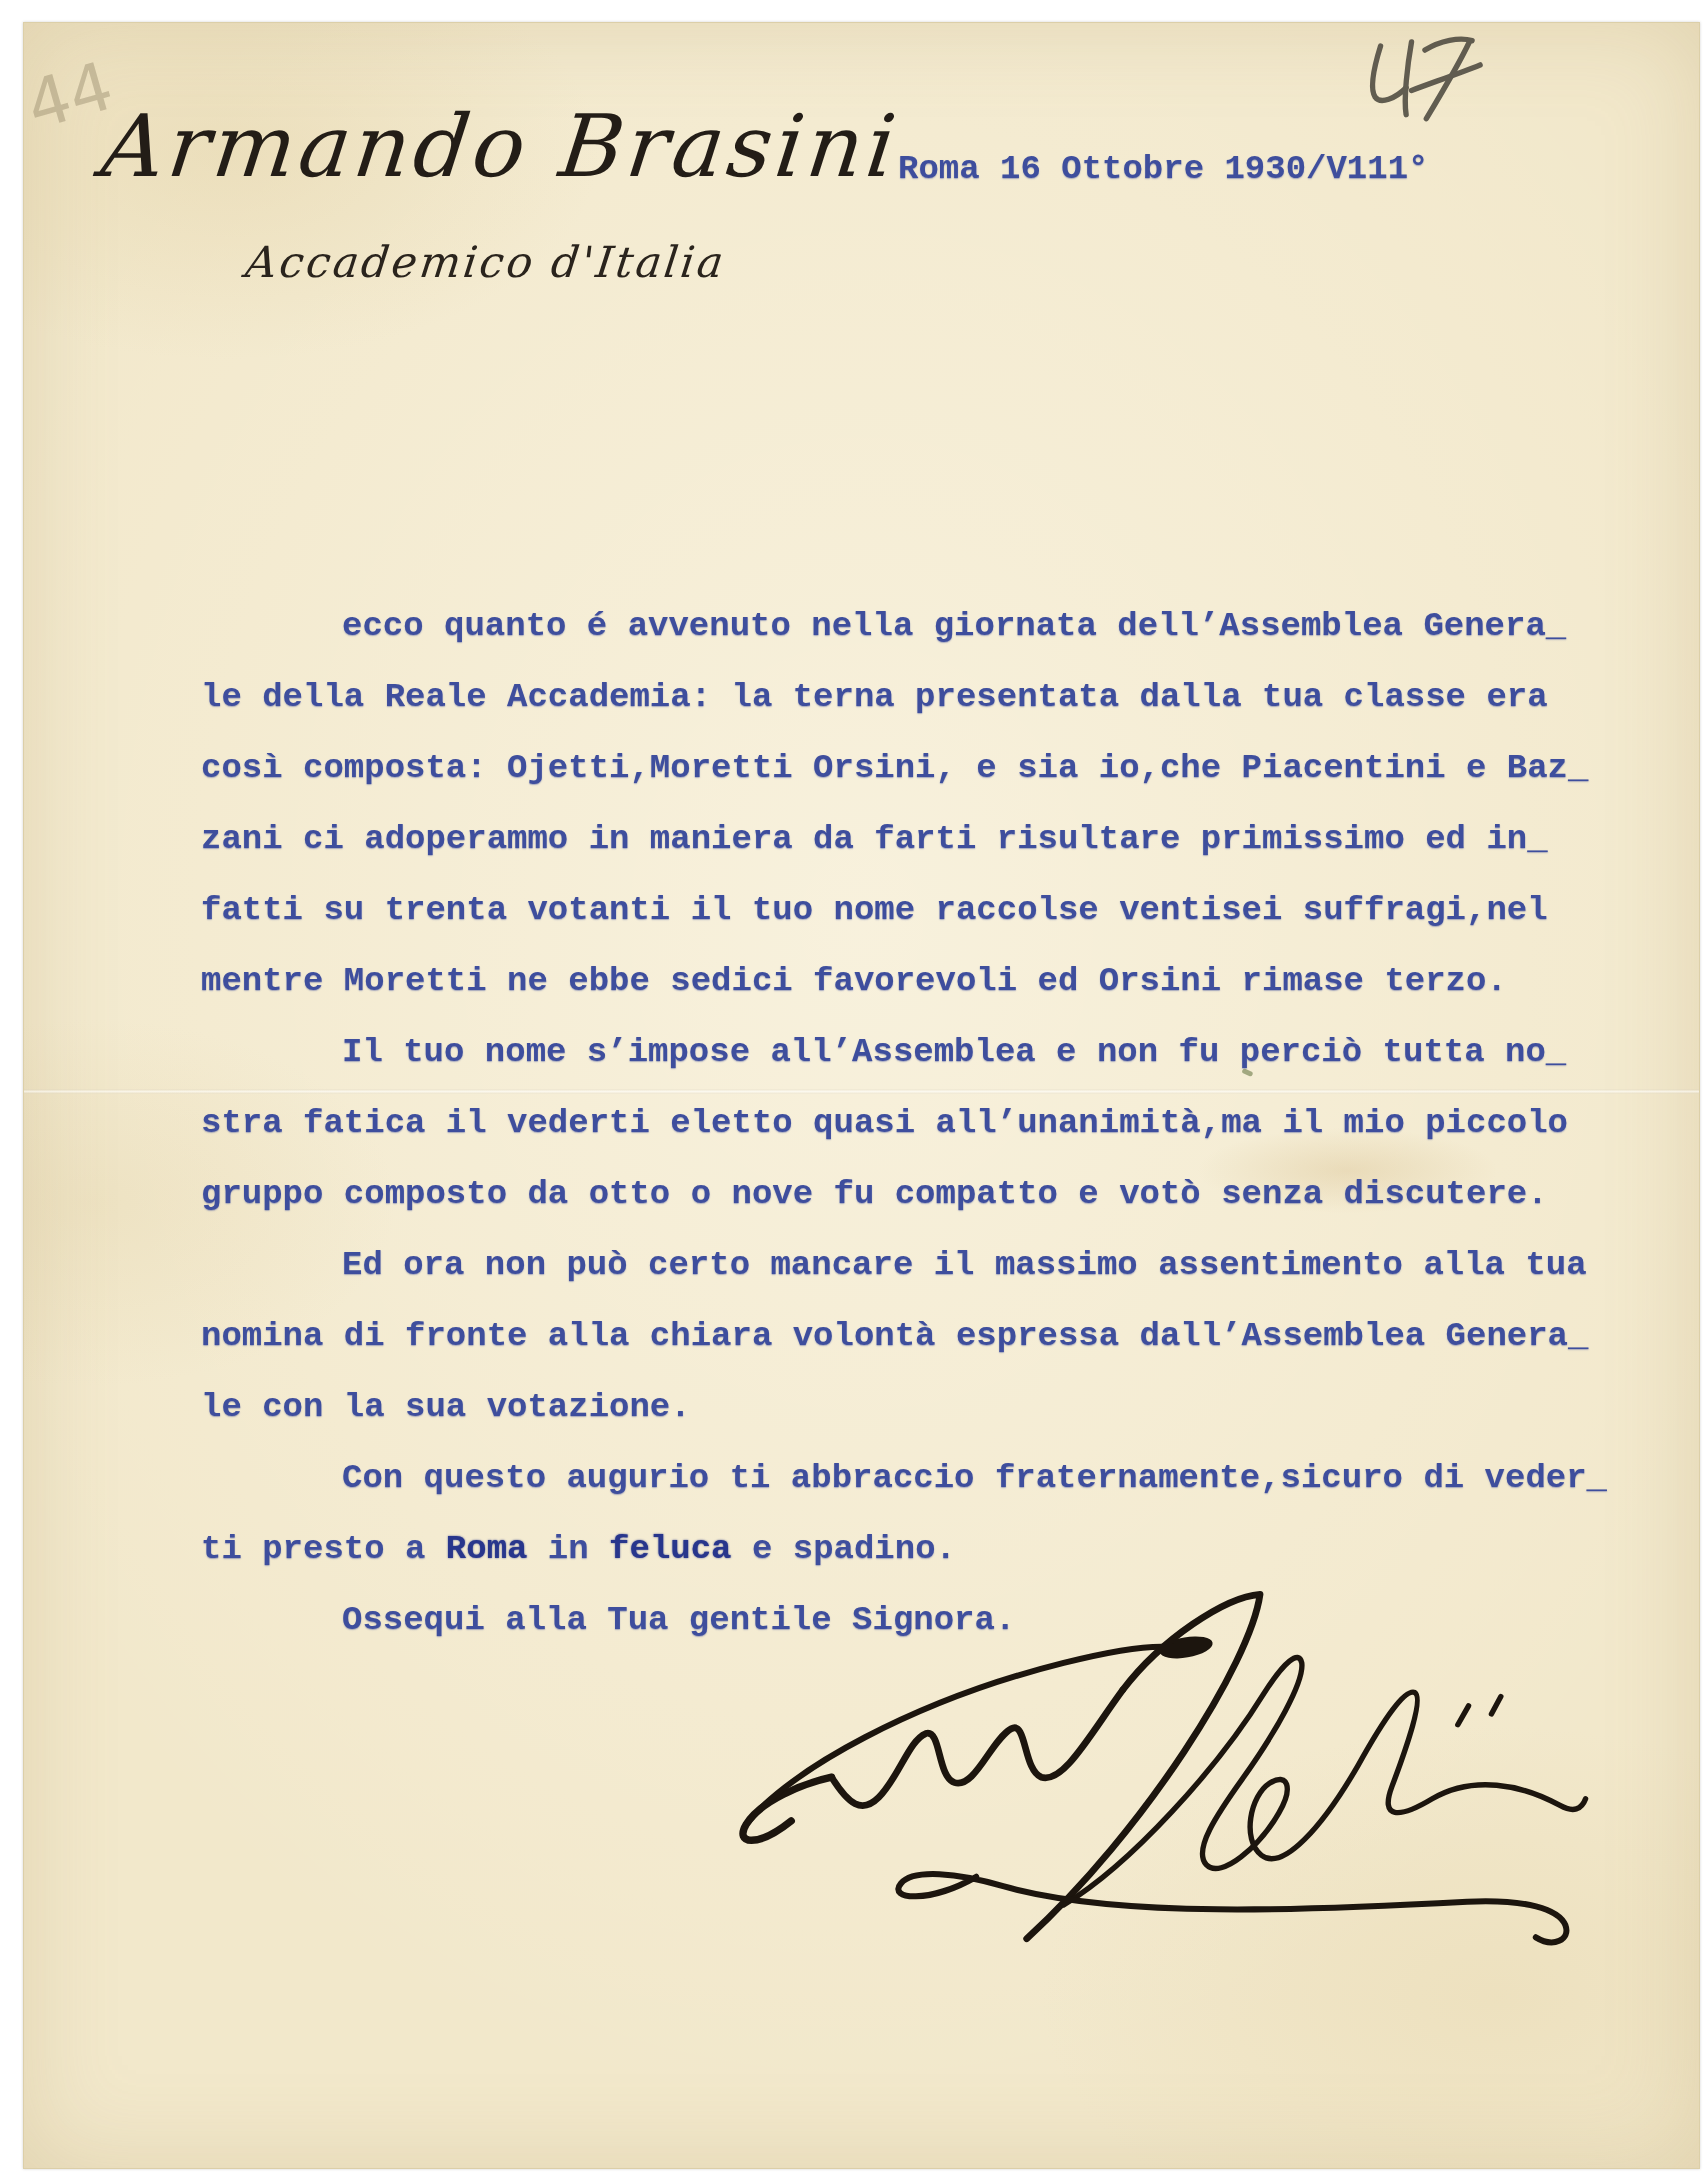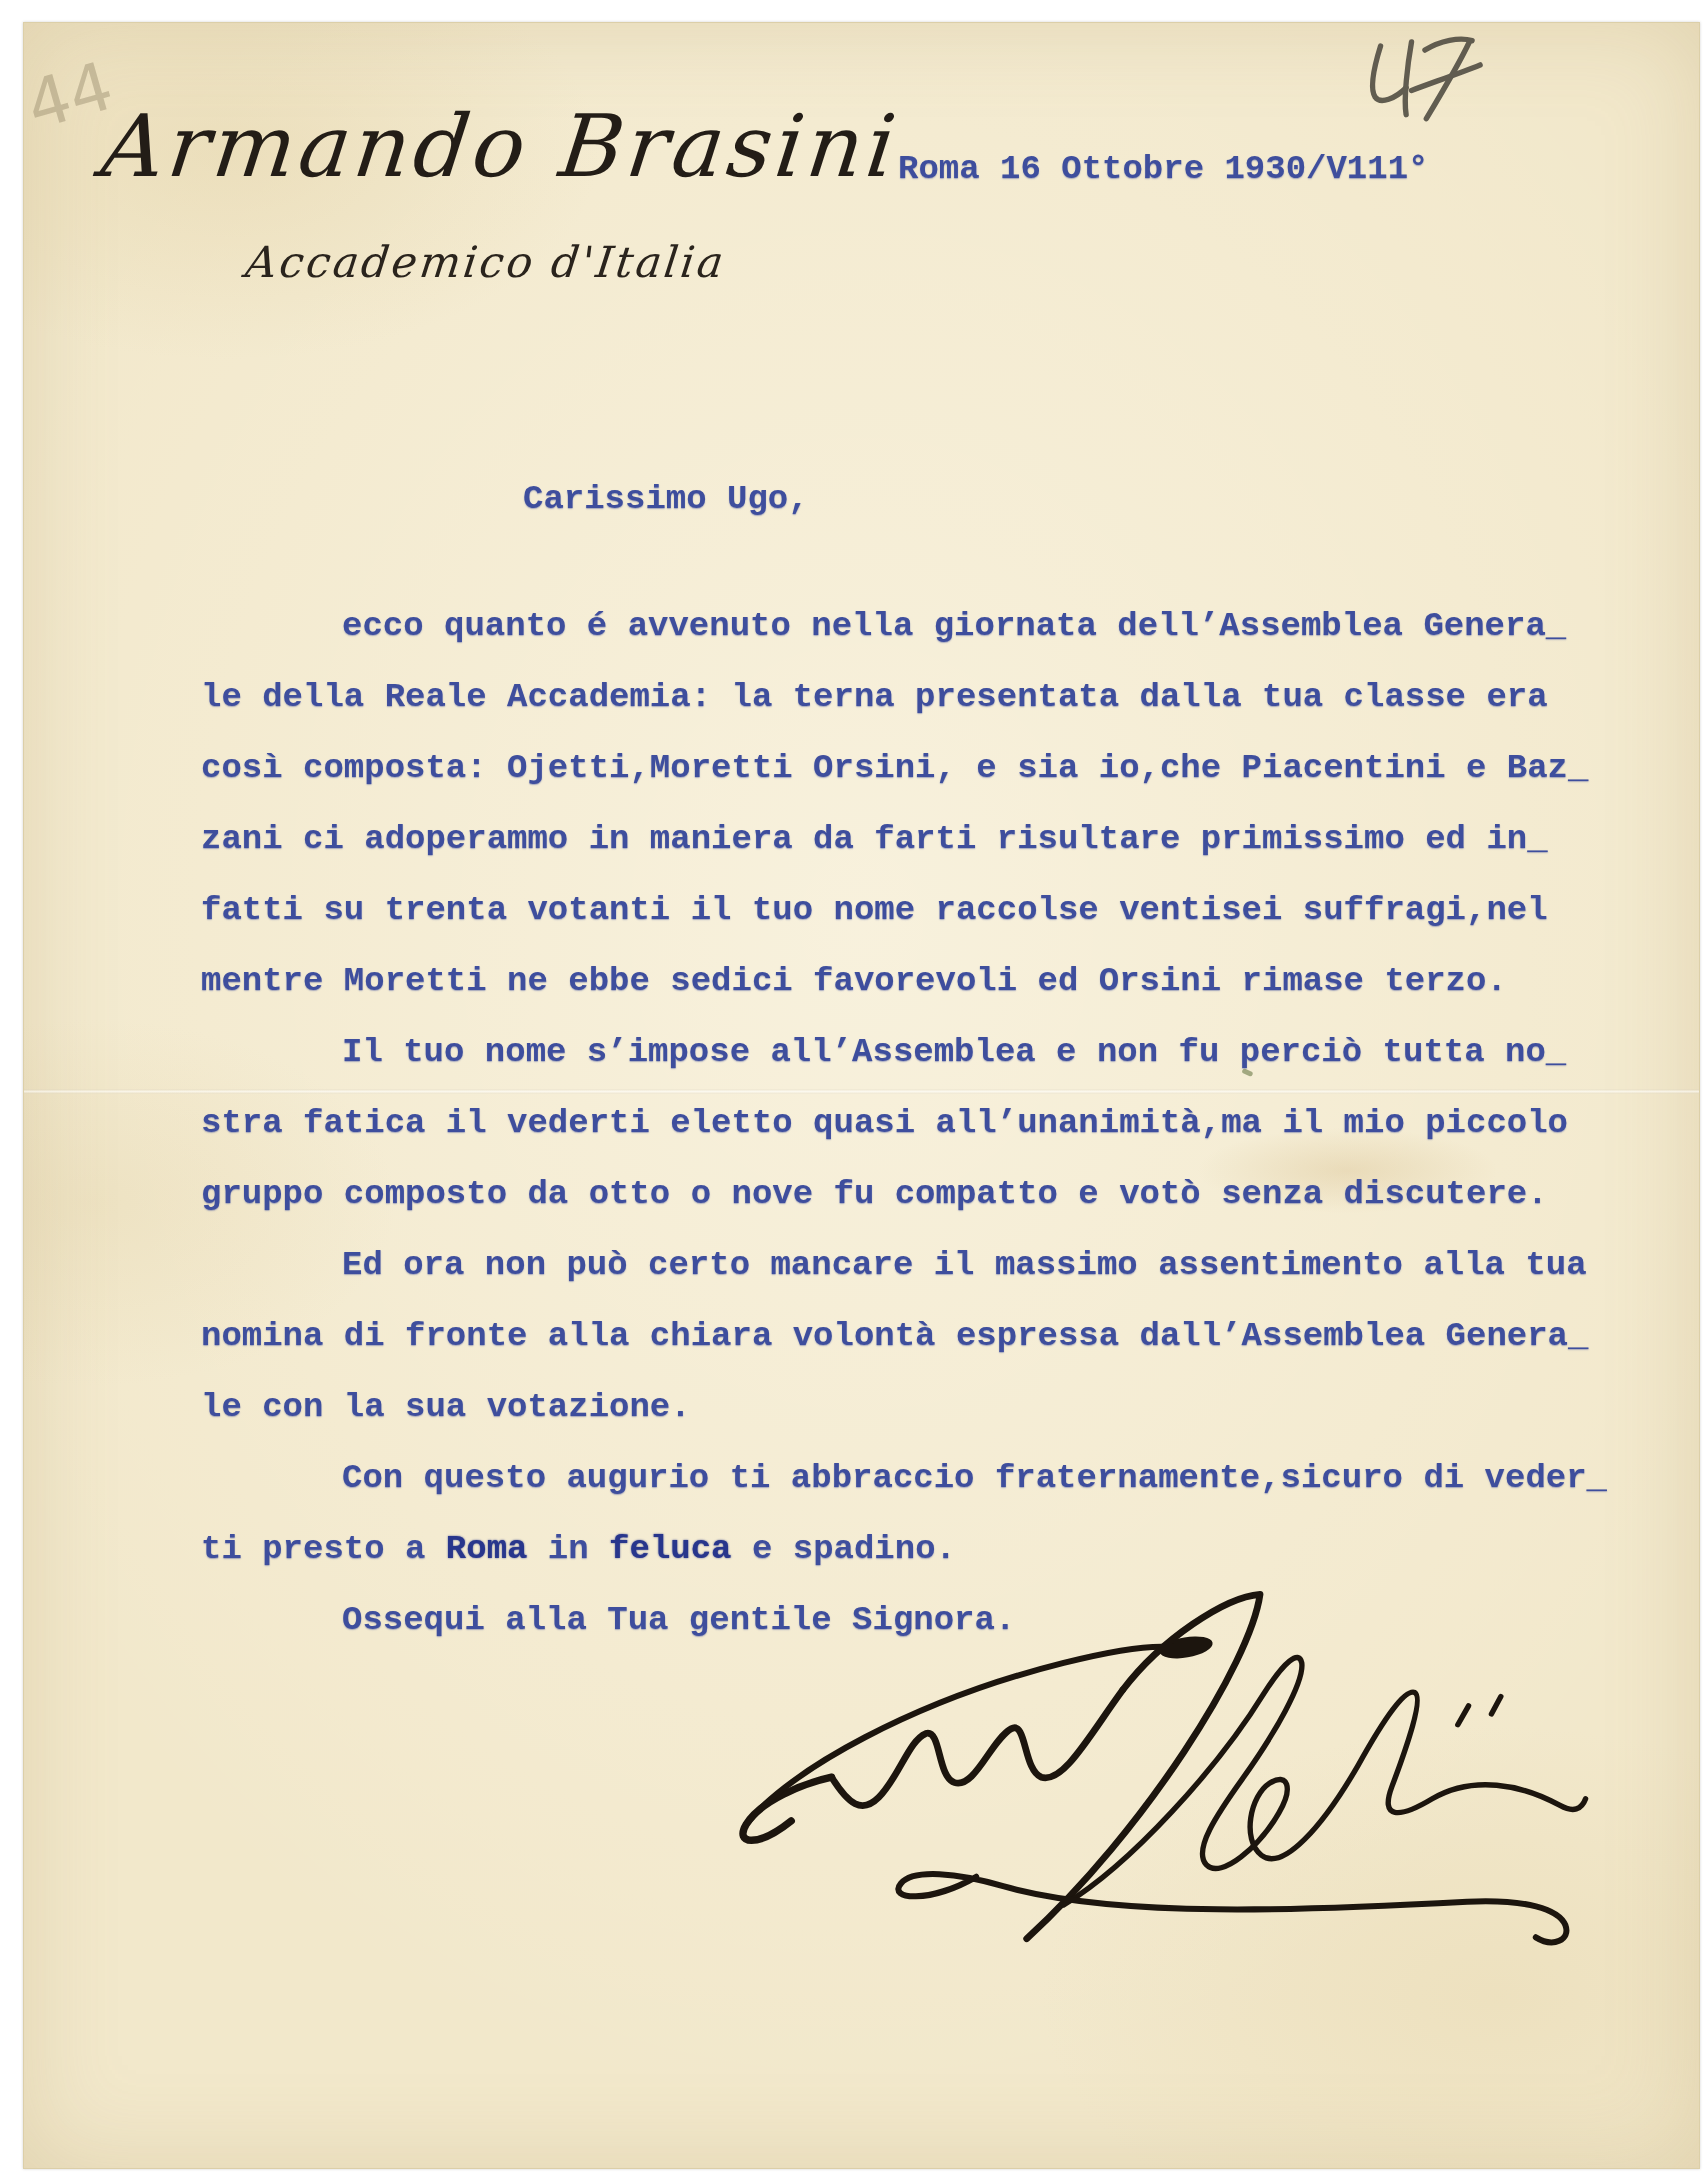--- a/index.html
+++ b/index.html
@@ -80,21 +80,20 @@
       <path d="M170 28 C 154 62, 124 112, 106 142"></path>
       <path d="M84 100 C 116 88, 156 74, 186 62"></path>
     </g>
   </svg>
 
   <div class="lh-name">Armando Brasini</div>
   <div class="lh-sub">Accademico d'Italia</div>
 
   <div class="type date-line">Roma 16 Ottobre 1930/V111°</div>
 
-  <div class="type salutation">Carissimo Ugo,</div>
 
   <div class="type letter-body"><div class="tline indent"><span>ecco quanto é avvenuto nella giornata dell’Assemblea Genera_</span></div><div class="tline"><span>le della Reale Accademia: la terna presentata dalla tua classe era</span></div><div class="tline"><span>così composta: Ojetti,Moretti Orsini, e sia io,che Piacentini e Baz_</span></div><div class="tline"><span>zani ci adoperammo in maniera da farti risultare primissimo ed in_</span></div><div class="tline"><span>fatti su trenta votanti il tuo nome raccolse ventisei suffragi,nel</span></div><div class="tline"><span>mentre Moretti ne ebbe sedici favorevoli ed Orsini rimase terzo.</span></div><div class="tline indent"><span>Il tuo nome s’impose all’Assemblea e non fu perciò tutta no_</span></div><div class="tline"><span>stra fatica il vederti eletto quasi all’unanimità,ma il mio piccolo</span></div><div class="tline"><span>gruppo composto da otto o nove fu compatto e votò senza discutere.</span></div><div class="tline indent"><span>Ed ora non può certo mancare il massimo assentimento alla tua</span></div><div class="tline"><span>nomina di fronte alla chiara volontà espressa dall’Assemblea Genera_</span></div><div class="tline"><span>le con la sua votazione.</span></div><div class="tline indent"><span>Con questo augurio ti abbraccio fraternamente,sicuro di veder_</span></div><div class="tline"><span>ti presto a </span><span class="ink-heavy">Roma</span><span> in </span><span class="ink-heavy">feluca</span><span> e spadino.</span></div><div class="tline indent"><span>Ossequi alla Tua gentile Signora.</span></div></div>
 
   <div class="fold-crease"></div>
   <div class="green-fleck"></div>
 
   <svg class="signature" viewBox="0 0 1460 560" aria-hidden="true">
     <g stroke="#1c150e" fill="none" stroke-linecap="round" stroke-linejoin="round">
       <path stroke-width="11" d="M155 355 C 105 395, 70 390, 88 360 C 110 325, 170 300, 215 290"></path>
       <path stroke-width="9" d="M88 360 C 150 280, 340 175, 560 120 C 640 100, 700 92, 730 98"></path>

